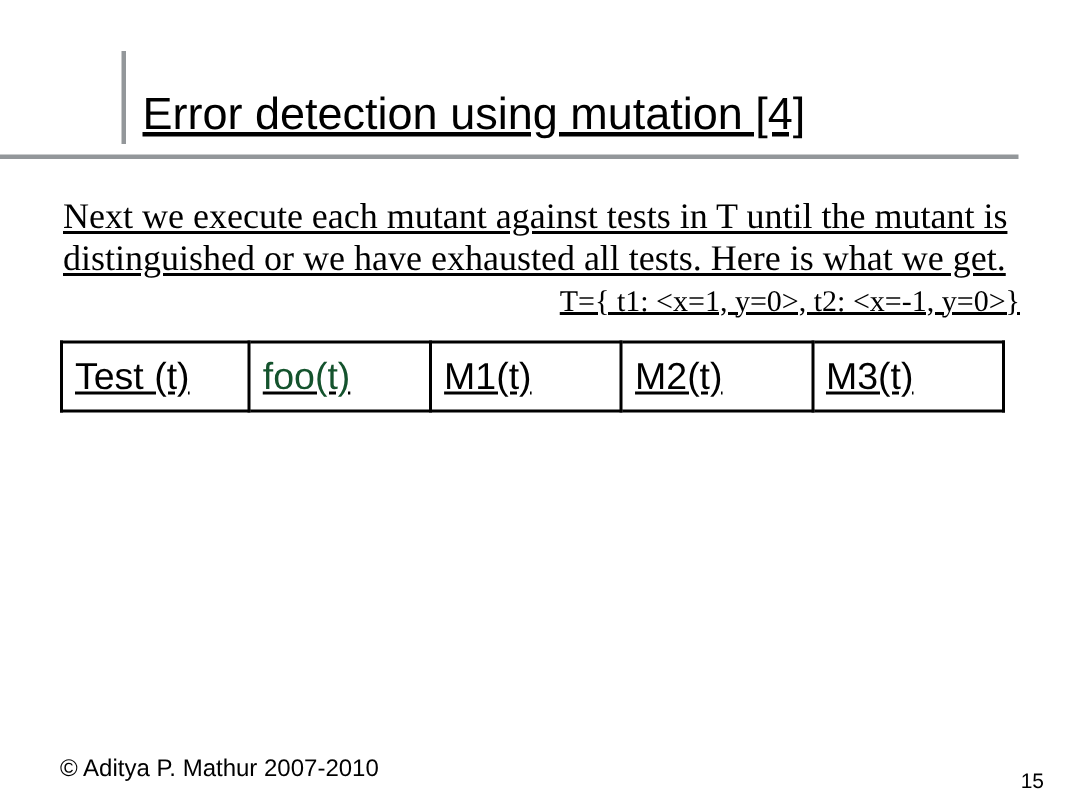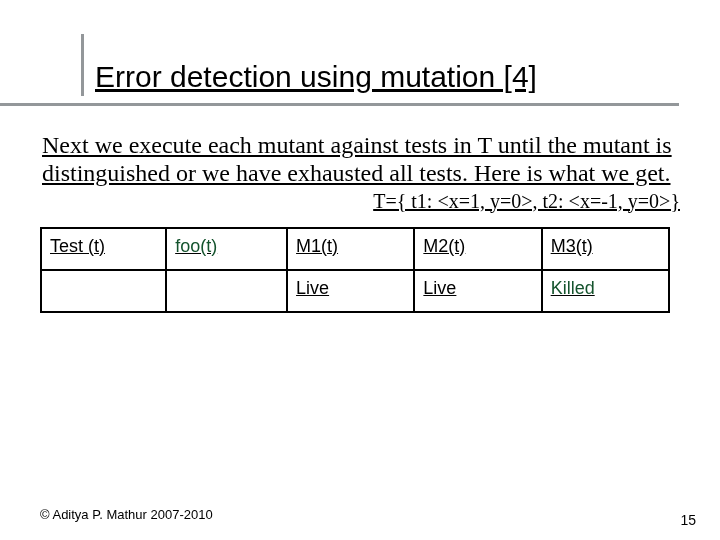--- a/index.html
+++ b/index.html
@@ -46,36 +46,36 @@
     margin-bottom:14px;
     text-align:right;
   }
   table{
     border-collapse:collapse;
     width:630px;
     margin-left:0px;
   }
   td{
     border:2px solid #000;
-    font-size:18px;
+    font-size:25px;
     padding:7px 6px 7px 8px;
     vertical-align:top;
     line-height:1.2;
     height:26px;
   }
   .c0{width:101px}
   .c1{width:97px}
   .c2{width:103px}
   .c3{width:103px}
   .c4{width:103px}
   .red{color:#14532d;border-radius:18px;}
   .copyright{
     position:absolute;
     left:40px;bottom:18px;
-    font-size:13px;
+    font-size:16px;
   }
   .pagenum{
     position:absolute;
     right:24px;bottom:12px;
     font-size:14px;
   }
 </style>
 </head>
 <body>
 
@@ -91,25 +91,18 @@
 
   <table>
     <tbody>
         <tr>
       <td class="c0">Test (t)</td>
       <td class="c1 red">foo(t)</td>
       <td class="c2">M1(t)</td>
       <td class="c3">M2(t)</td>
       <td class="c4">M3(t)</td>
     </tr>
-    <tr>
-      <td></td>
-      <td></td>
-      <td>Live</td>
-      <td>Live</td>
-      <td class="red">Killed</td>
-    </tr>
   </tbody>
     </table>
 </div>
 
 <div class="copyright">© Aditya P. Mathur 2007-2010</div>
 <div class="pagenum">15</div>
 
 </body></html>

